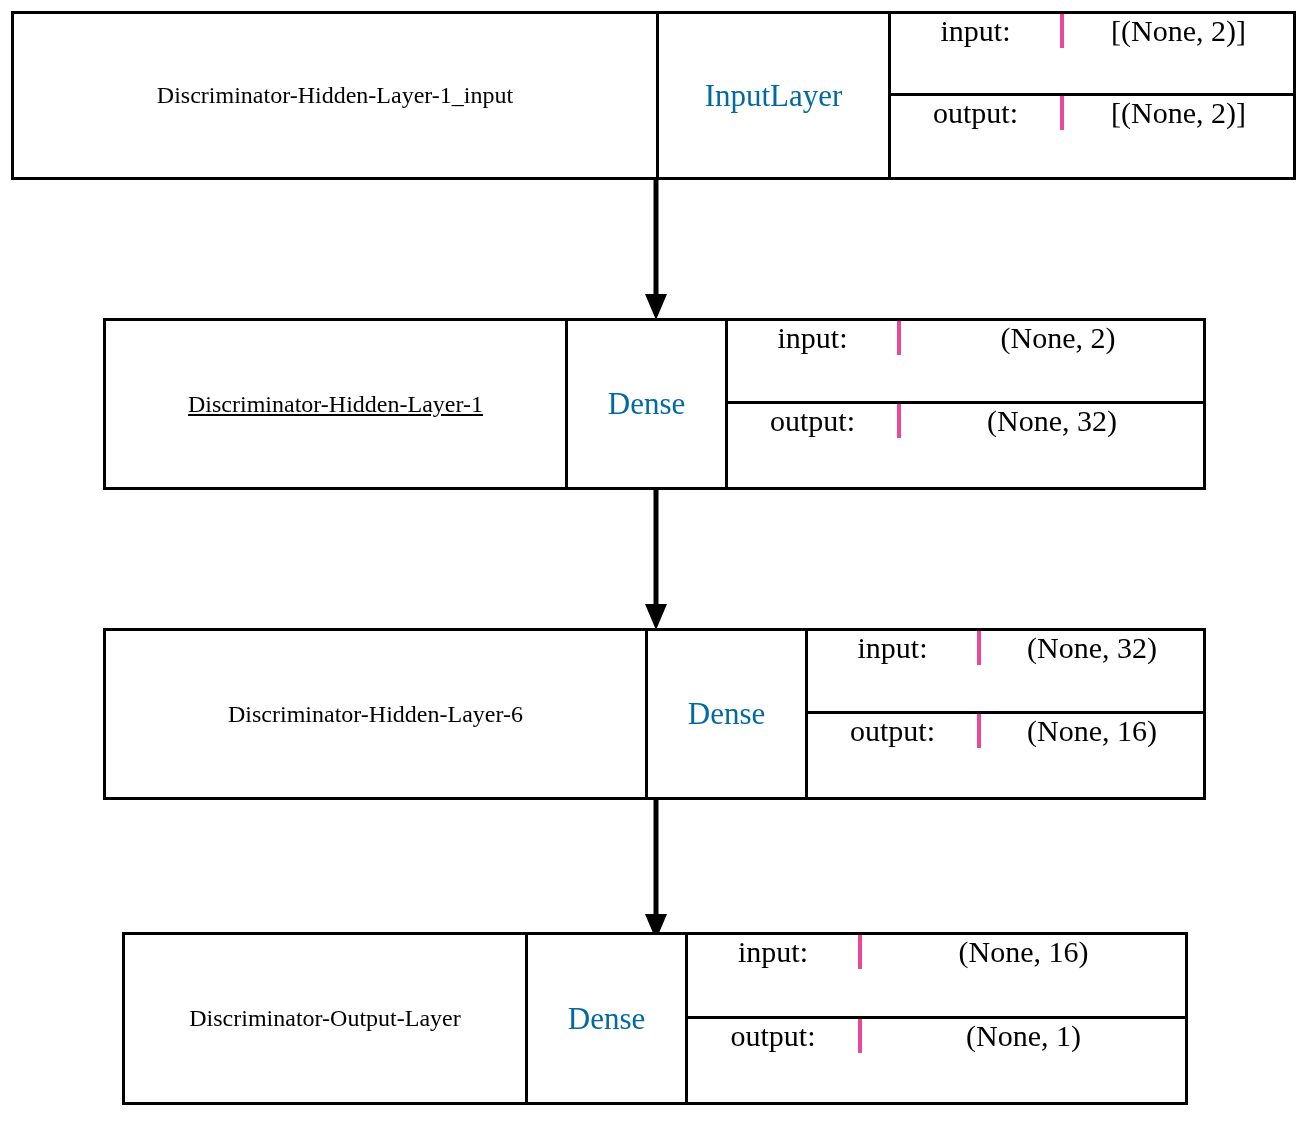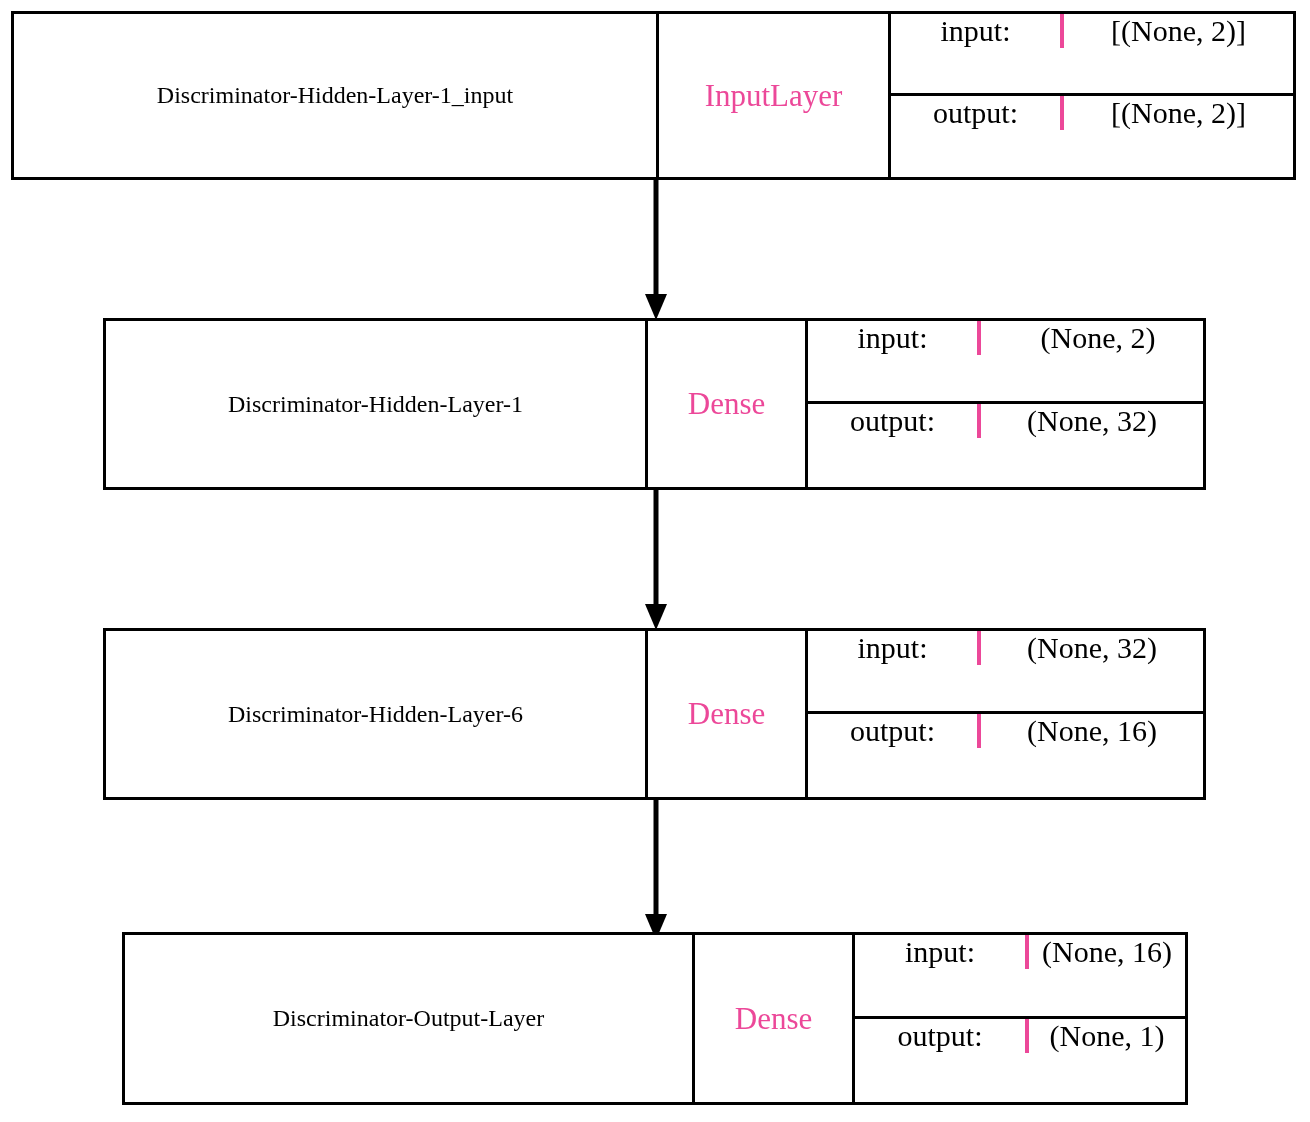--- a/index.html
+++ b/index.html
@@ -39,21 +39,21 @@
     white-space: nowrap;
   }
 
   .cell-name {
     font-size: 24px;
     color: #000000;
   }
 
   .cell-type {
     font-size: 31px;
-    color: #ec4899;
+    color: #0369a1;
     border-left: 3px solid #000000;
   }
 
   .io-block {
     box-sizing: border-box;
     border-left: 3px solid #000000;
     display: flex;
     flex-direction: column;
     align-items: stretch;
   }
@@ -114,21 +114,21 @@
   </div>
 
   <div class="arrow" style="left:641px; top:180px; width:30px; height:140px;">
     <svg width="30" height="140" viewBox="0 0 30 140">
       <line x1="15" y1="0" x2="15" y2="118" stroke="#000000" stroke-width="5"></line>
       <polygon points="4,114 26,114 15,140" fill="#000000"></polygon>
     </svg>
   </div>
 
   <div class="node" style="left:103px; top:318px; width:1103px; height:172px;">
-    <div class="cell-name" style="width:539px;">Discriminator-Hidden-Layer-1</div>
+    <div class="cell-name" style="width:459px;text-decoration:underline;">Discriminator-Hidden-Layer-1</div>
     <div class="cell-type" style="width:160px;">Dense</div>
     <div class="io-block" style="flex:1 1 auto;">
       <div class="io-row top">
         <div class="io-label" style="width:169px;">input:</div>
         <div class="io-value" style="flex:1 1 auto;padding-left:16px;">(None, 2)</div>
       </div>
       <div class="io-row">
         <div class="io-label" style="width:169px;">output:</div>
         <div class="io-value" style="flex:1 1 auto;">(None, 32)</div>
       </div>
@@ -158,21 +158,21 @@
   </div>
 
   <div class="arrow" style="left:641px; top:800px; width:30px; height:140px;">
     <svg width="30" height="140" viewBox="0 0 30 140">
       <line x1="15" y1="0" x2="15" y2="118" stroke="#000000" stroke-width="5"></line>
       <polygon points="4,114 26,114 15,140" fill="#000000"></polygon>
     </svg>
   </div>
 
   <div class="node" style="left:122px; top:932px; width:1066px; height:173px;">
-    <div class="cell-name" style="width:567px;">Discriminator-Output-Layer</div>
+    <div class="cell-name" style="width:400px;">Discriminator-Output-Layer</div>
     <div class="cell-type" style="width:160px;">Dense</div>
     <div class="io-block" style="flex:1 1 auto;">
       <div class="io-row top">
         <div class="io-label" style="width:170px;">input:</div>
         <div class="io-value" style="flex:1 1 auto;">(None, 16)</div>
       </div>
       <div class="io-row">
         <div class="io-label" style="width:170px;">output:</div>
         <div class="io-value" style="flex:1 1 auto;">(None, 1)</div>
       </div>

